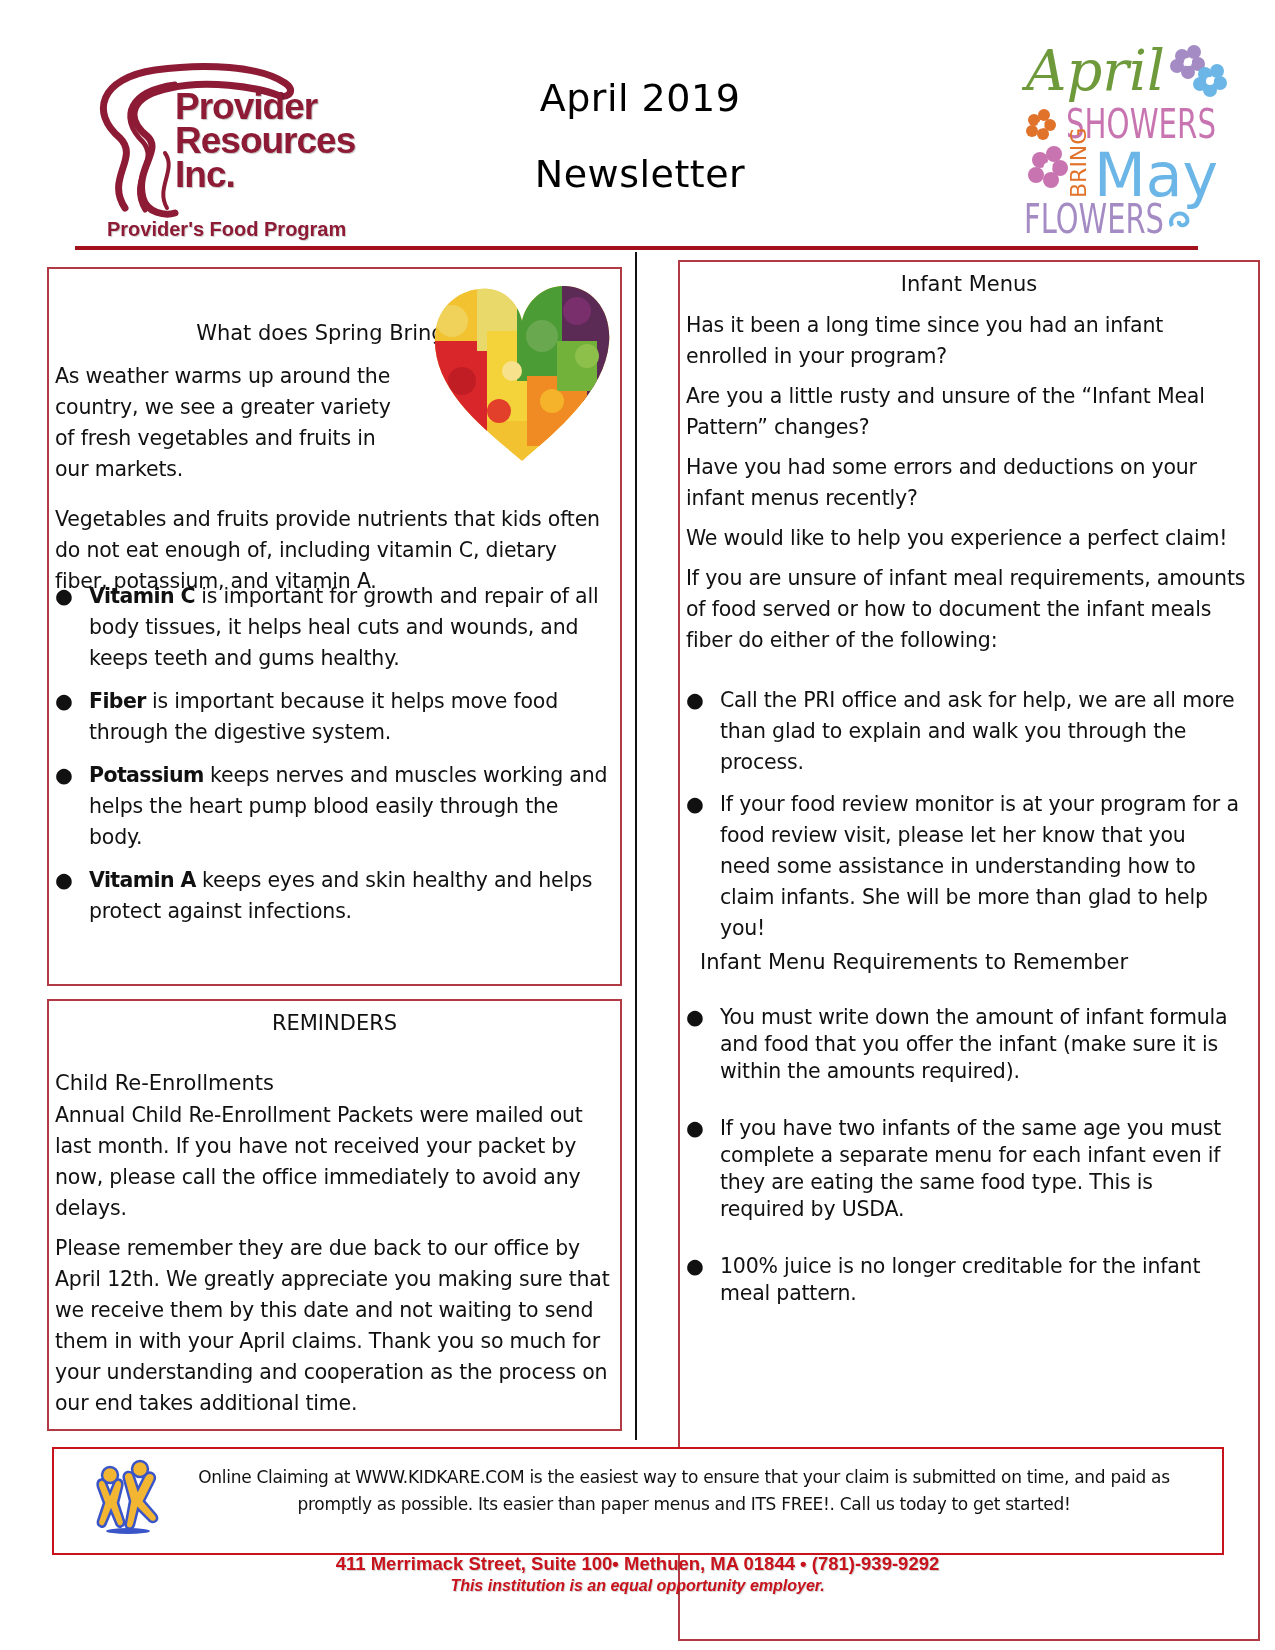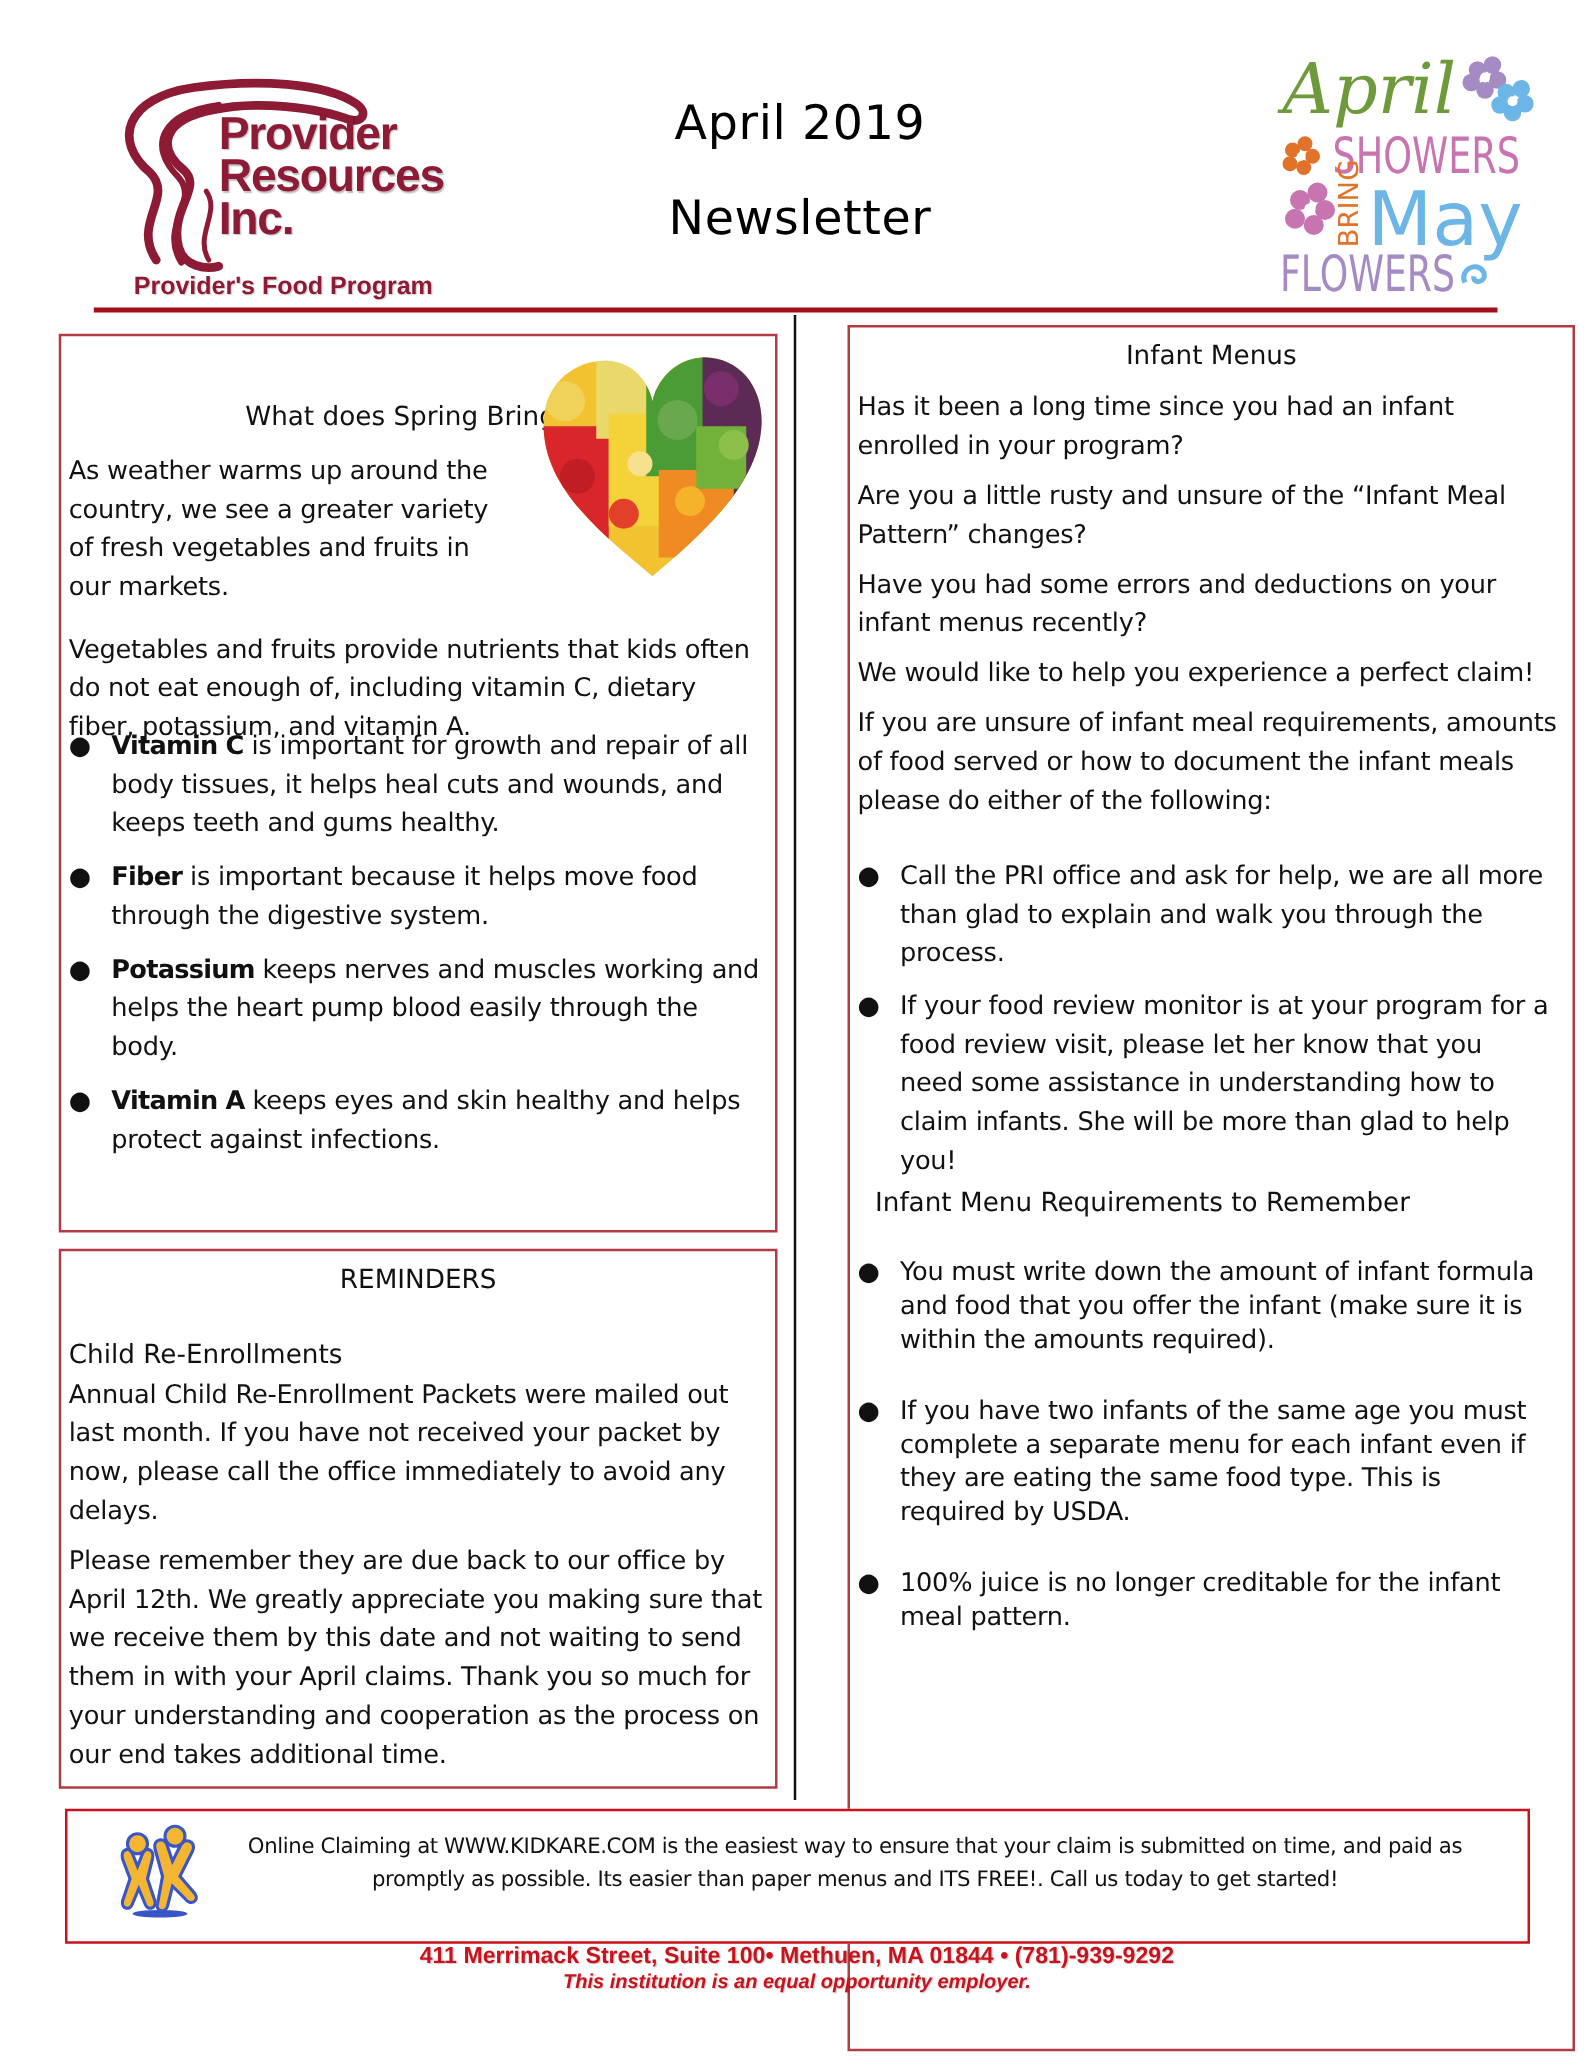--- a/index.html
+++ b/index.html
@@ -191,21 +191,21 @@
   <p id="reminders-para2" class="abs body-text">Please remember they are due back to our office by April 12th. We greatly appreciate you making sure that we receive them by this date and not waiting to send them in with your April claims. Thank you so much for your understanding and cooperation as the process on our end takes additional time.</p>
 </div>
 
 <div id="box-infant" class="abs box">
   <div id="infant-title" class="abs heading">Infant Menus</div>
   <div id="infant-paras" class="abs body-text">
     <p>Has it been a long time since you had an infant enrolled in your program?</p>
     <p>Are you a little rusty and unsure of the “Infant Meal Pattern” changes?</p>
     <p>Have you had some errors and deductions on your infant menus recently?</p>
     <p>We would like to help you experience a perfect claim!</p>
-    <p>If you are unsure of infant meal requirements, amounts of food served or how to document the infant meals please do either of the following:</p>
+    <p>If you are unsure of infant meal requirements, amounts of food served or how to document the infant meals fiber do either of the following:</p>
   </div>
   <ul id="infant-bullets" class="abs bullet-list body-text">
     <li><span class="dot">●</span><span>Call the PRI office and ask for help, we are all more than glad to explain and walk you through the process.</span></li>
     <li><span class="dot">●</span><span>If your food review monitor is at your program for a food review visit, please let her know that you need some assistance in understanding how to claim infants. She will be more than glad to help you!</span></li>
   </ul>
   <div id="req-heading" class="abs heading">Infant Menu Requirements to Remember</div>
   <ul id="req-bullets" class="abs bullet-list body-text">
     <li><span class="dot">●</span><span>You must write down the amount of infant formula and food that you offer the infant (make sure it is within the  amounts required).</span></li>
     <li><span class="dot">●</span><span>If you have two infants of the same age you must complete a separate menu for each infant even if they are eating the same food type. This is required by USDA.</span></li>
     <li><span class="dot">●</span><span>100% juice is no longer creditable for the infant meal pattern.</span></li>

